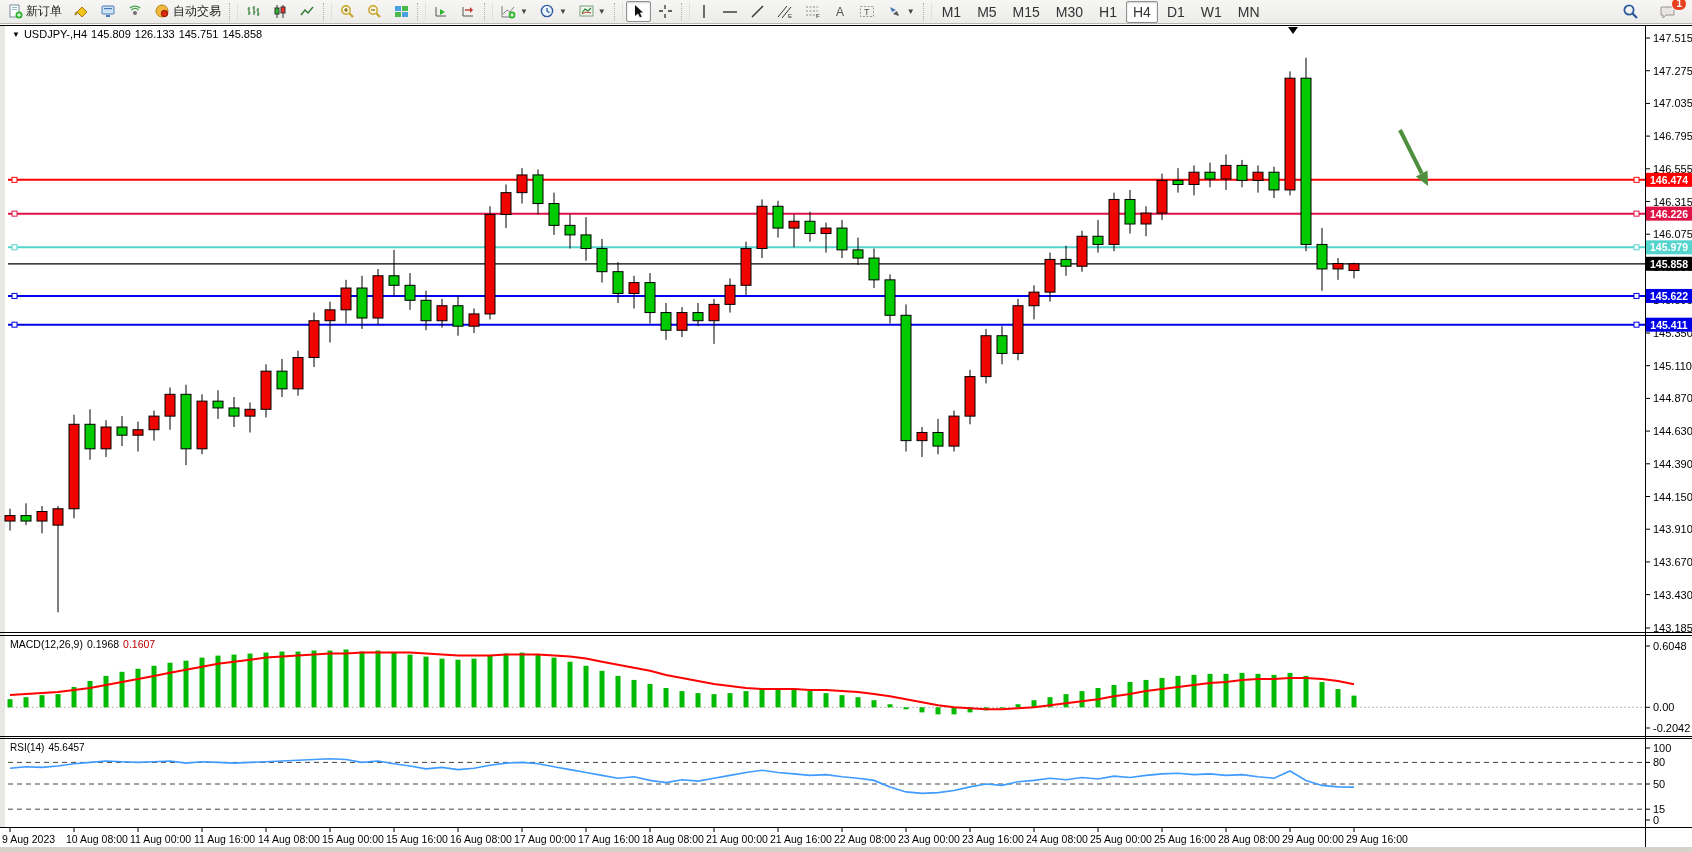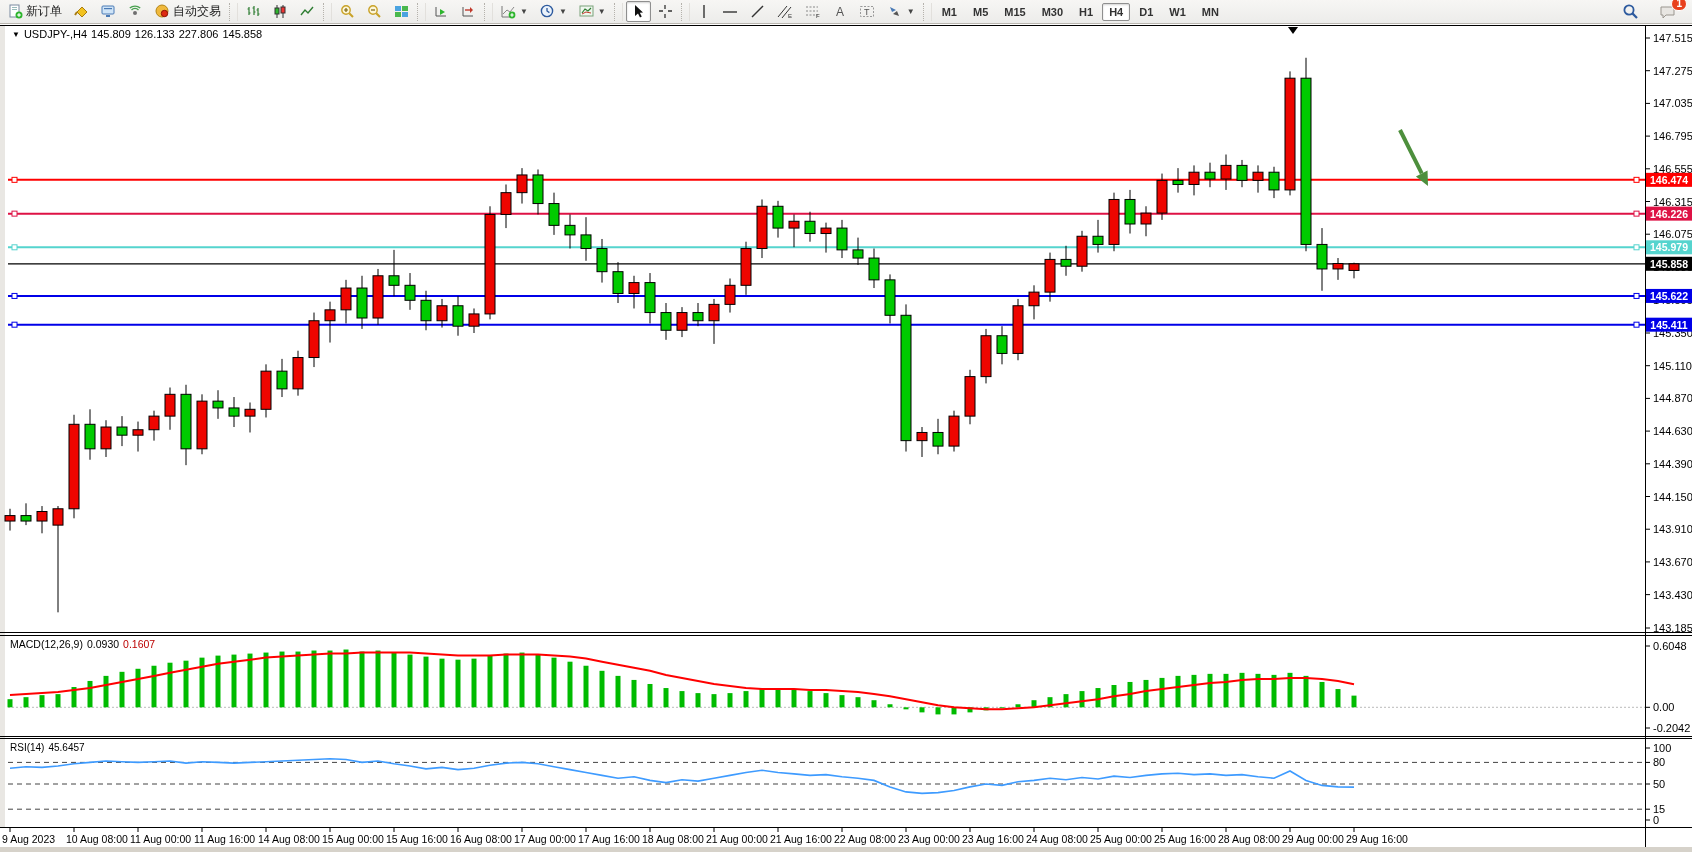--- a/index.html
+++ b/index.html
@@ -6,21 +6,21 @@
     font-family:"Liberation Sans", sans-serif;-webkit-font-smoothing:antialiased;}
   #app{position:relative;width:1692px;height:852px;background:#fff;}
   
   #toolbar{position:absolute;top:0;left:0;width:1692px;height:24px;background:linear-gradient(#f7f6f4,#ececea);
     border-bottom:1px solid #b9b6b0;display:flex;align-items:center;z-index:5;padding-left:2px;box-sizing:border-box;}
   .tb-group{display:flex;align-items:center;height:100%;}
   .tb-sep{width:7px;height:18px;margin:0 2px;border-left:1px dotted #b5b2ac;border-right:1px solid #e2e0dc;}
   .tb-btn{display:flex;align-items:center;gap:3px;padding:2px 4px;margin:0 1px;border:1px solid transparent;
     border-radius:2px;cursor:default;font-size:12px;color:#222;white-space:nowrap;}
   .tb-btn.active{background:#fff;border:1px solid #8f8f8f;box-shadow:inset 0 1px 2px rgba(0,0,0,.18);}
-  .tf-btn{font-size:11px;color:#333;padding:2px 6px;font-weight:bold;}
+  .tf-btn{font-size:14px;color:#333;padding:2px 6px;font-weight:normal;}
   .caret{font-size:8px;color:#444;margin-left:1px;}
   .tb-right{margin-left:auto;display:flex;align-items:center;margin-right:10px;gap:8px;}
   .badge{position:absolute;top:-5px;right:-7px;background:#e8401c;color:#fff;font-size:10px;font-weight:bold;
     border-radius:8px;padding:0 4px;line-height:12px;border:1px solid #fff;}
   .icon{display:inline-block;line-height:0;}
   
   #chart-svg{position:absolute;top:0;left:0;z-index:1;}
   .ov{position:absolute;z-index:3;font-size:11px;color:#000;white-space:nowrap;}
   #main-title{top:28px;left:12px;}
   #macd-title{top:638px;left:10px;font-size:10.5px;}
@@ -728,21 +728,21 @@
         <line x1="1226" y1="828" x2="1226" y2="832" stroke="#000"></line>
         <text x="1218" y="843">28 Aug 08:00</text>
         <line x1="1290" y1="828" x2="1290" y2="832" stroke="#000"></line>
         <text x="1282" y="843">29 Aug 00:00</text>
         <line x1="1354" y1="828" x2="1354" y2="832" stroke="#000"></line>
         <text x="1346" y="843">29 Aug 16:00</text>
       </g>
     </svg>
 
   <div class="ov" id="main-title">
-    <span class="tri">▼</span><span>USDJPY-,H4</span><span class="q">145.809</span><span class="q">126.133</span><span class="q">227.806</span><span class="q">145.858</span>
+    <span class="tri">▼</span><span>USDJPY-,H4</span><span class="q">145.809</span><span class="q">126.133</span><span class="q">145.751</span><span class="q">145.858</span>
   </div>
   <div class="ov" id="macd-title">
-    <span>MACD(12,26,9)</span><span class="q">0.0930</span><span class="q" style="color:#b00">0.1607</span>
+    <span>MACD(12,26,9)</span><span class="q">0.1968</span><span class="q" style="color:#b00">0.1607</span>
   </div>
   <div class="ov" id="rsi-title">
     <span>RSI(14)</span><span class="q">45.6457</span>
   </div>
 </div>
 
 </body></html>

